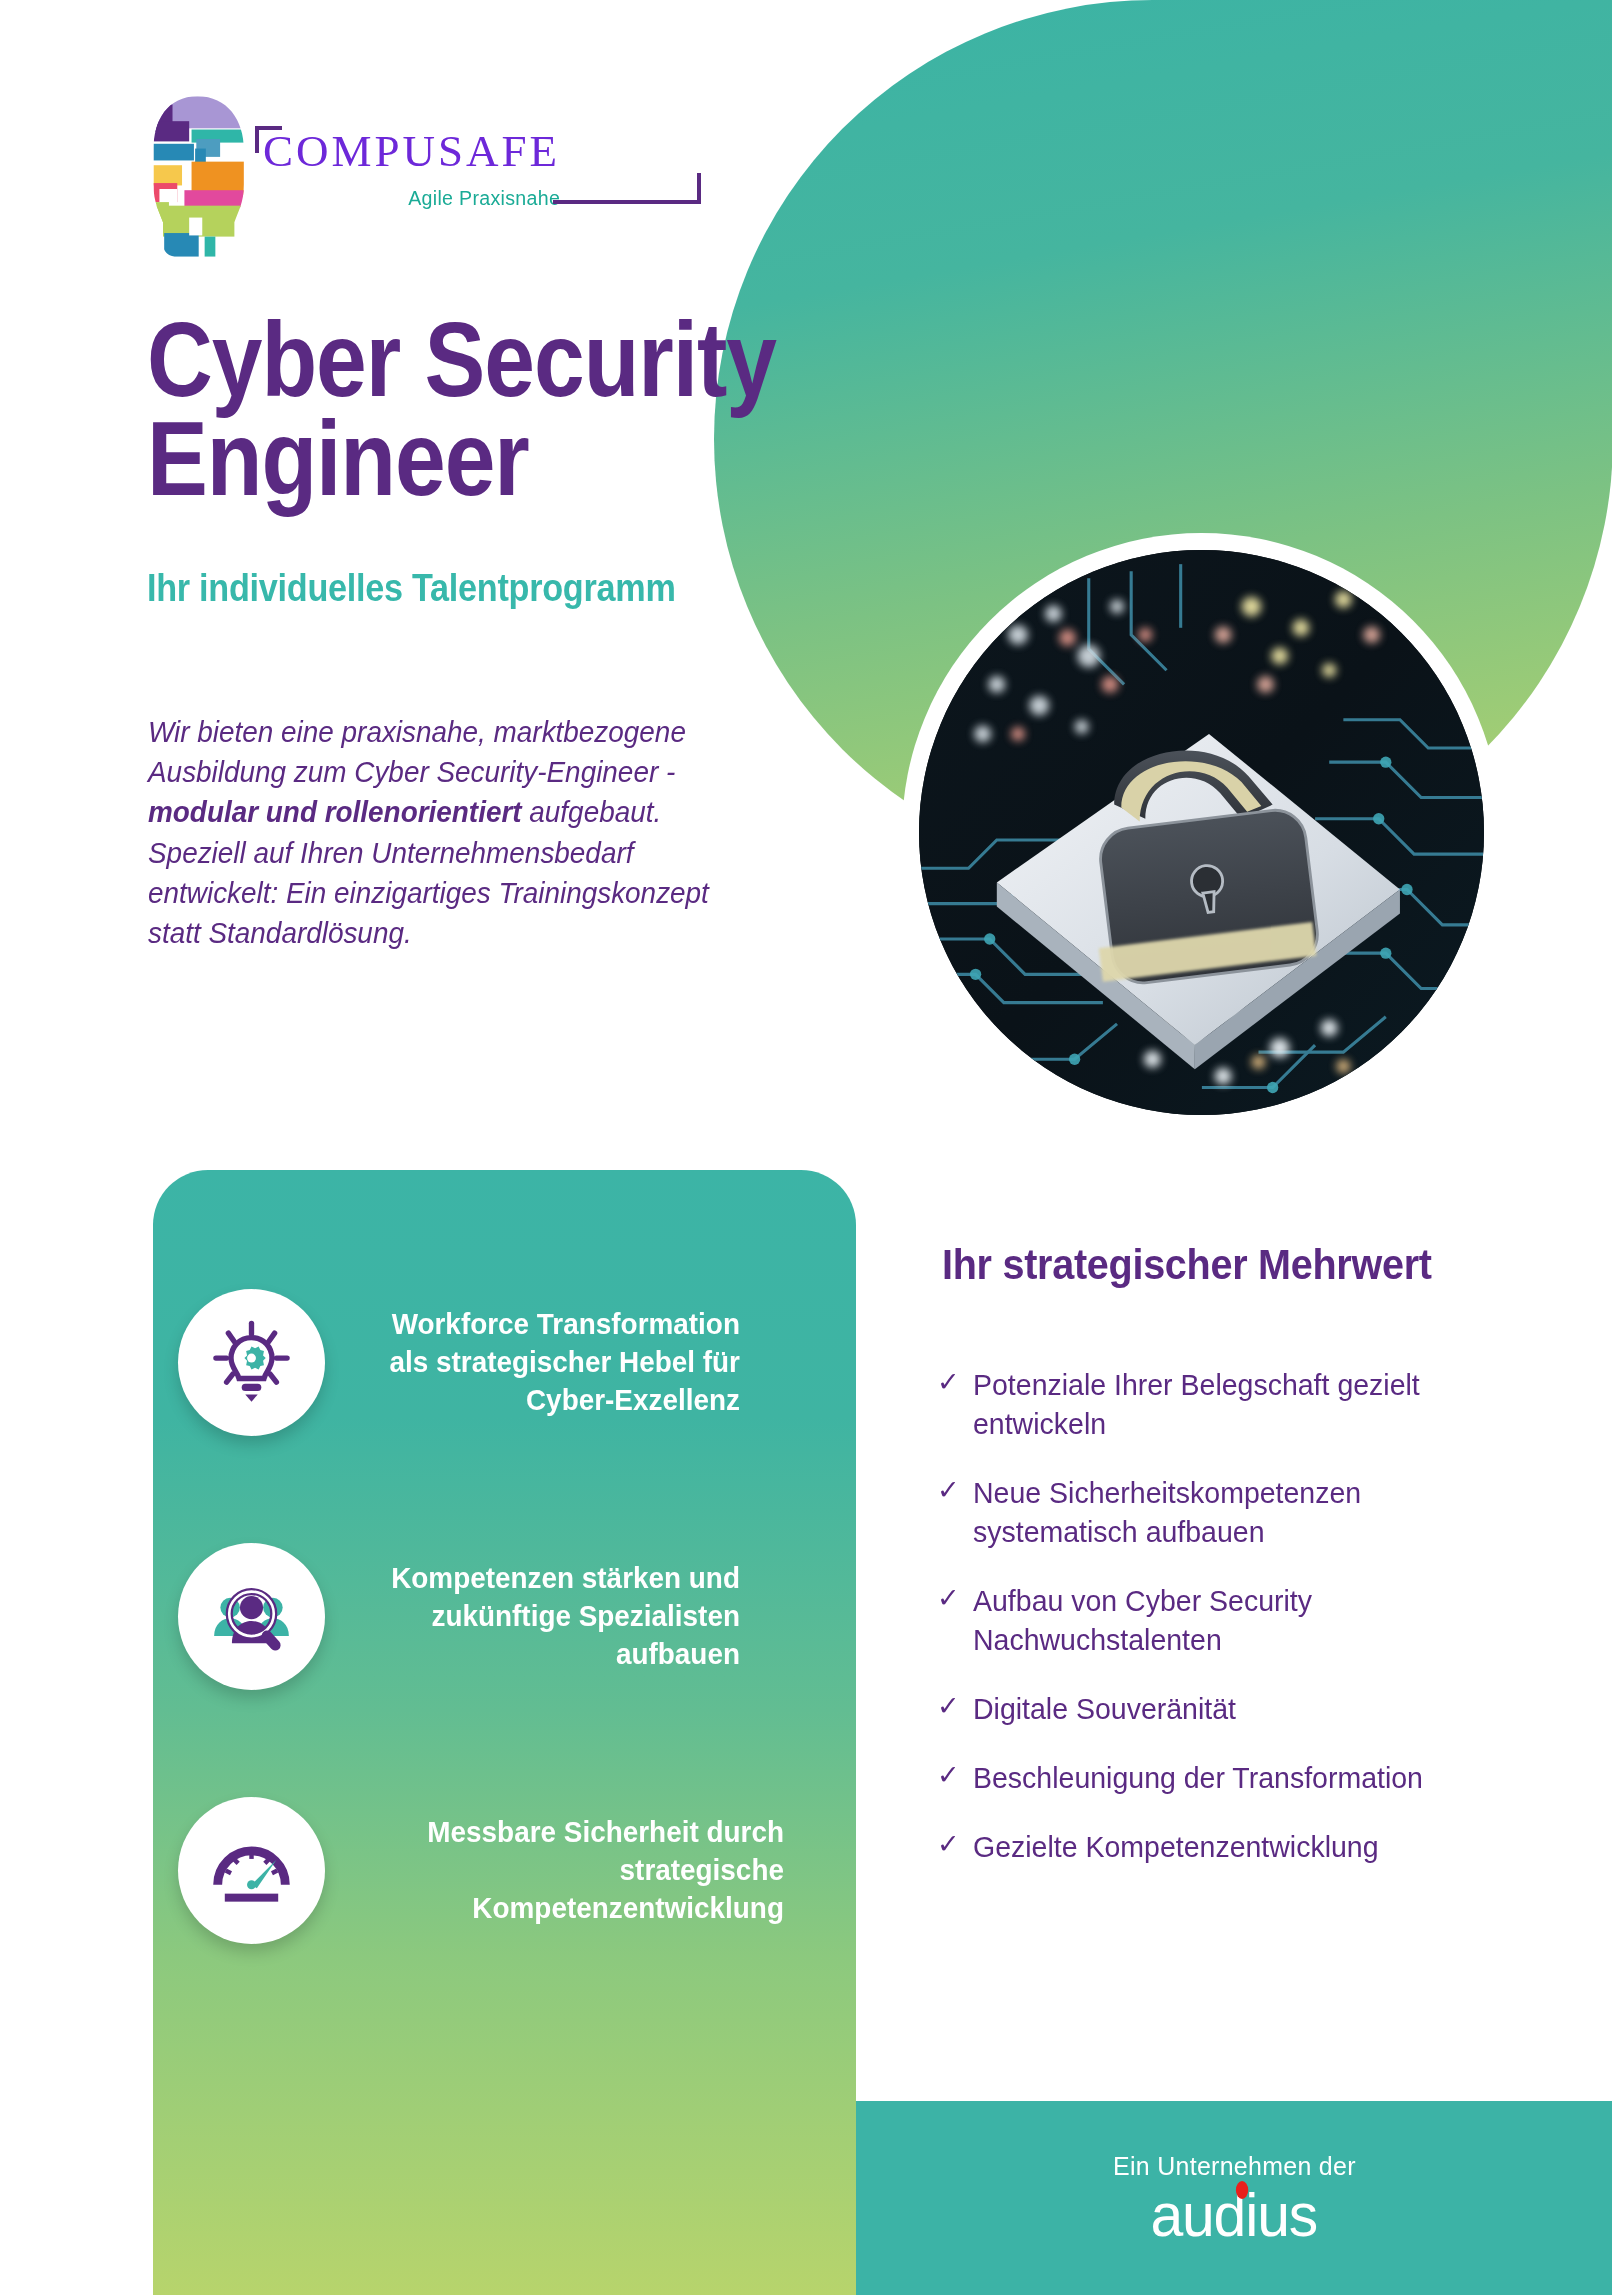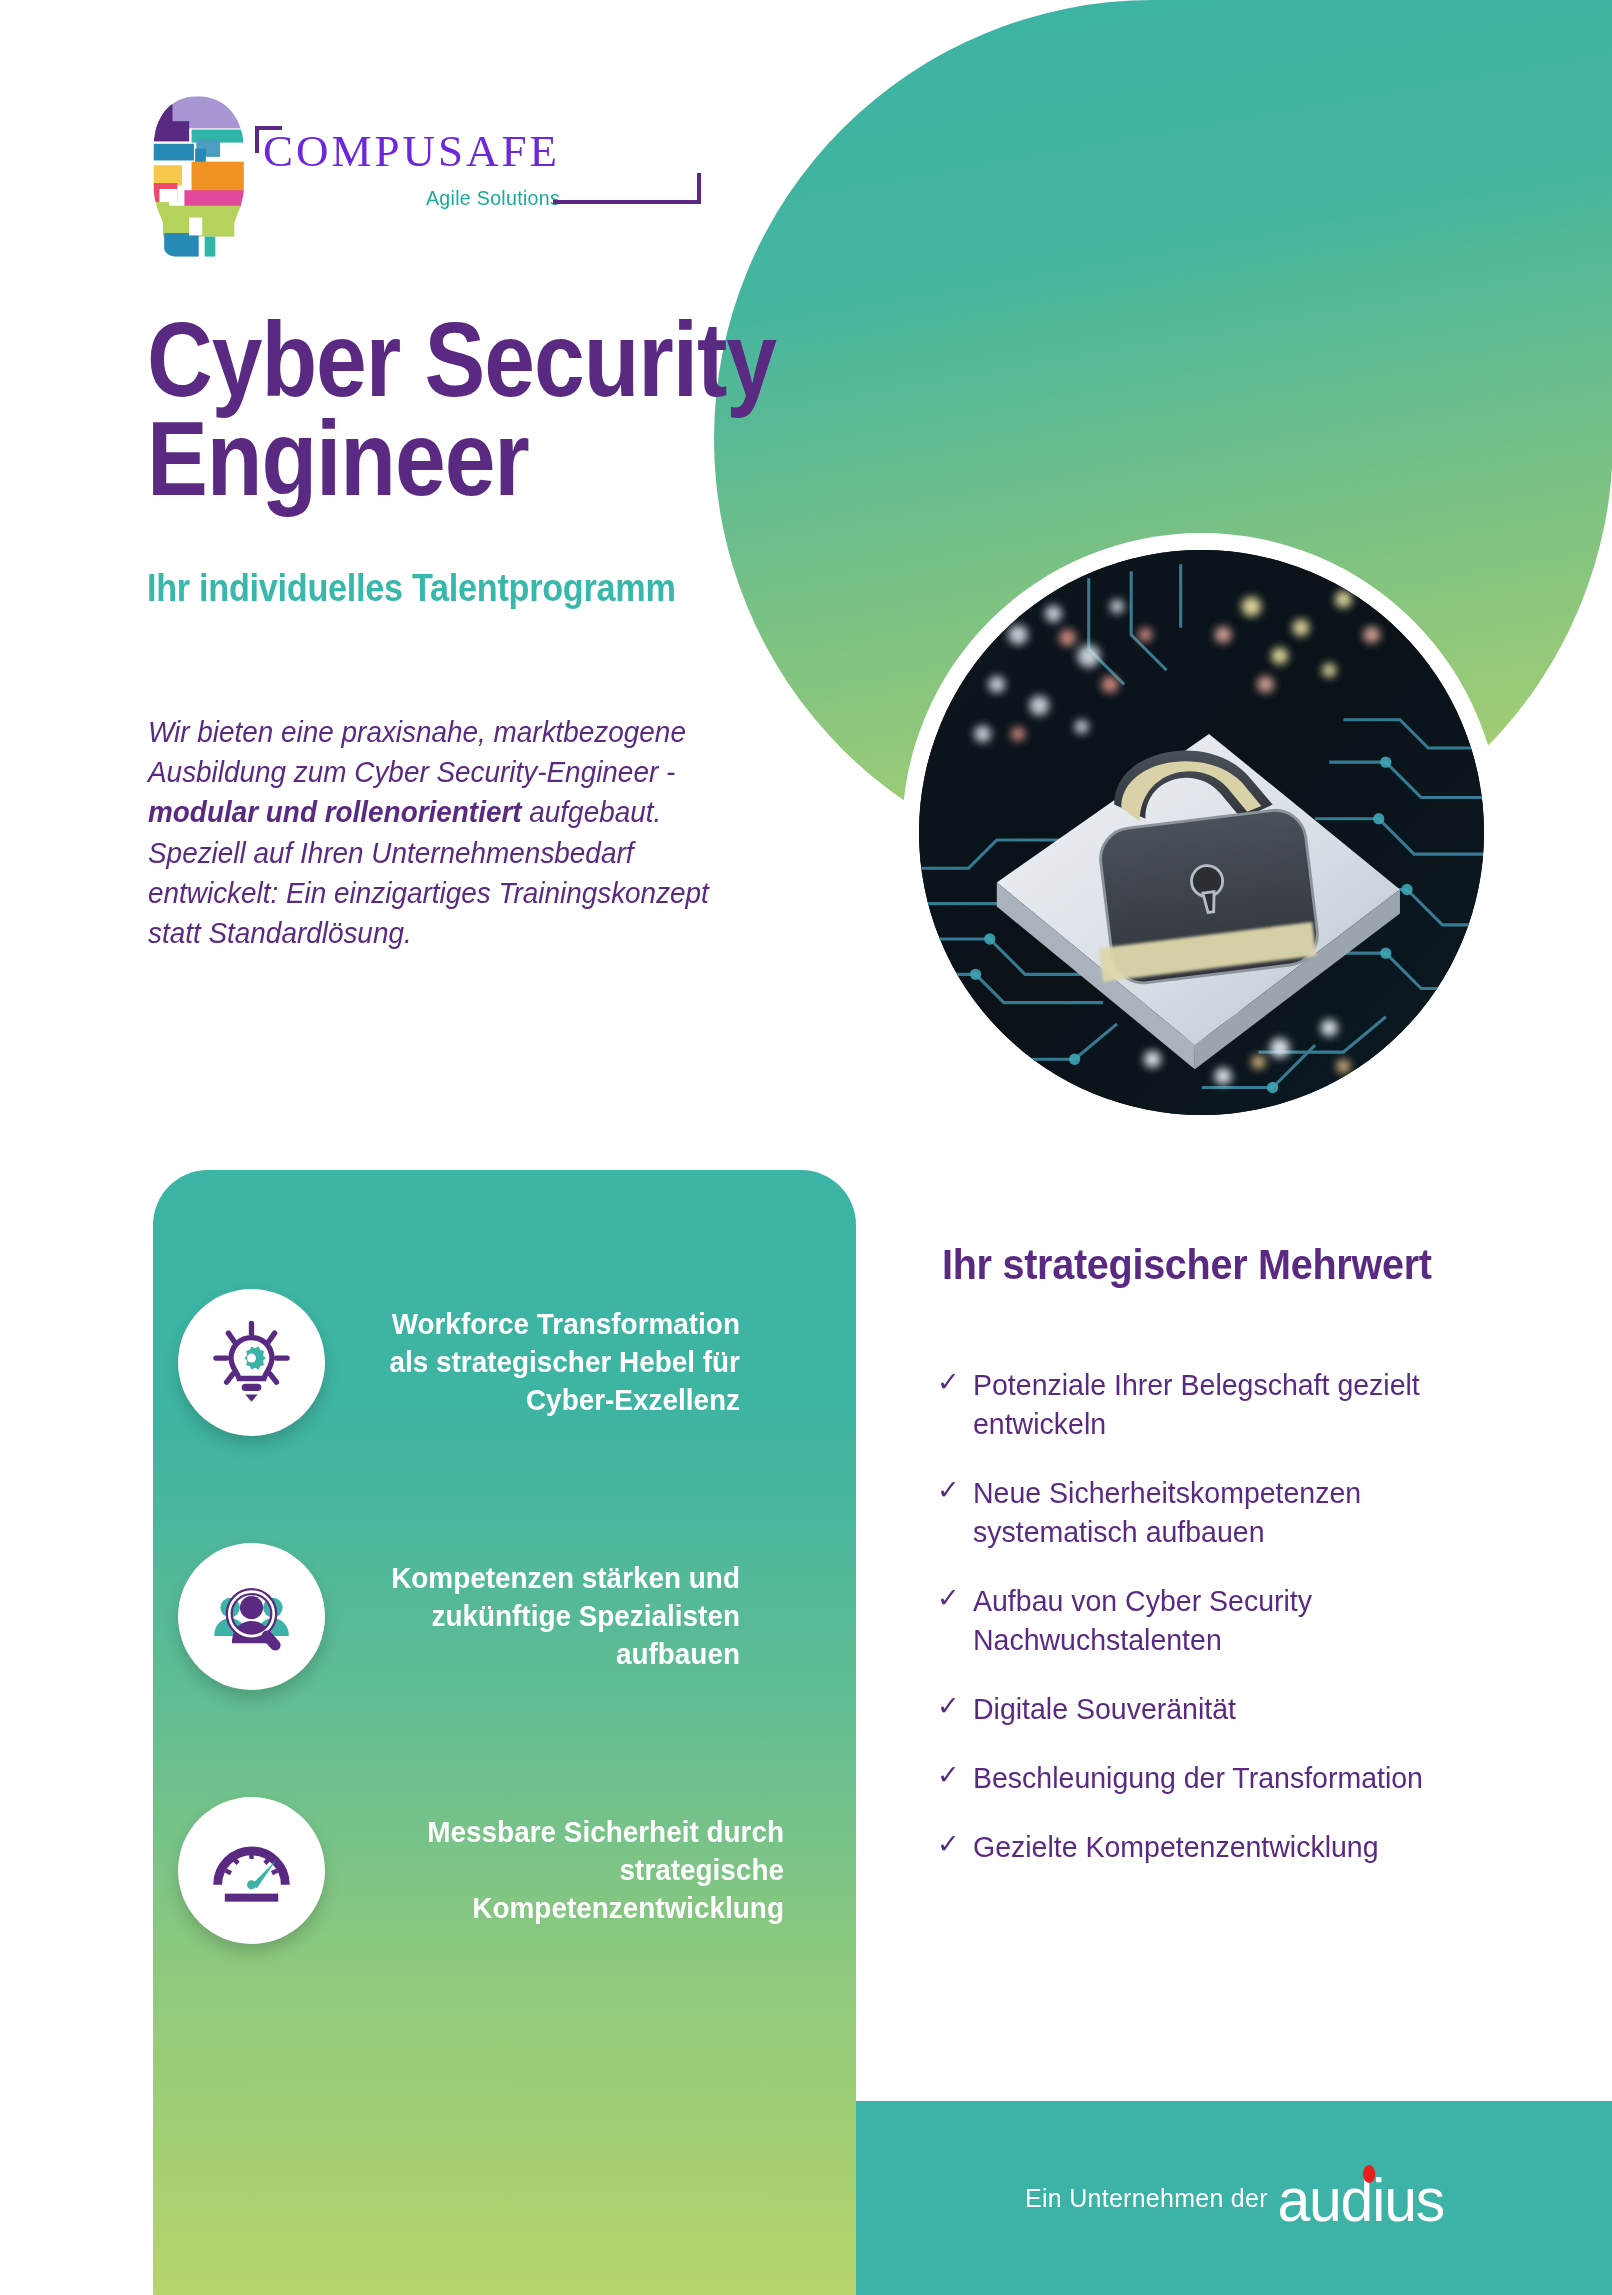--- a/index.html
+++ b/index.html
@@ -187,21 +187,21 @@
     margin-left:7.1px;
     max-width:522px;
     transform:scaleX(0.95); transform-origin:left top;
   }
 
   
   .footer-inner {
     position:absolute;
     left:856px; top:2101px;
     width:756px; height:195px;
-    display:flex; flex-direction:row;
+    display:flex; flex-direction:column;
     align-items:center; justify-content:center;
     color:#ffffff;
   }
   .f-line1 {
     font-size:26px;
     font-weight:300;
     letter-spacing:0.3px;
     transform:scaleX(0.96);
   }
   .audius-logo {
@@ -258,21 +258,21 @@
         <rect x="26" y="180" width="26" height="36" fill="#b5d25c"></rect>
         <rect x="44" y="232" width="58" height="42" fill="#2789b5"></rect>
         <rect x="112" y="238" width="18" height="36" fill="#2fb6a8"></rect>
         <rect x="86" y="206" width="22" height="30" fill="#ffffff"></rect>
       </g>
     </svg>
   </div>
   <div class="bracket-tl"></div>
   <div class="logo-text">
     <div class="logo-word">COMPUSAFE</div>
-    <div class="logo-tag">Agile Solutions</div>
+    <div class="logo-tag">Agile Praxisnahe</div>
   </div>
   <div class="bracket-br"></div>
 </div>
 
 <div class="headline">
   <div>Cyber Security</div>
   <div>Engineer</div>
 </div>
 <div class="subhead">Ihr individuelles Talentprogramm</div>
 

